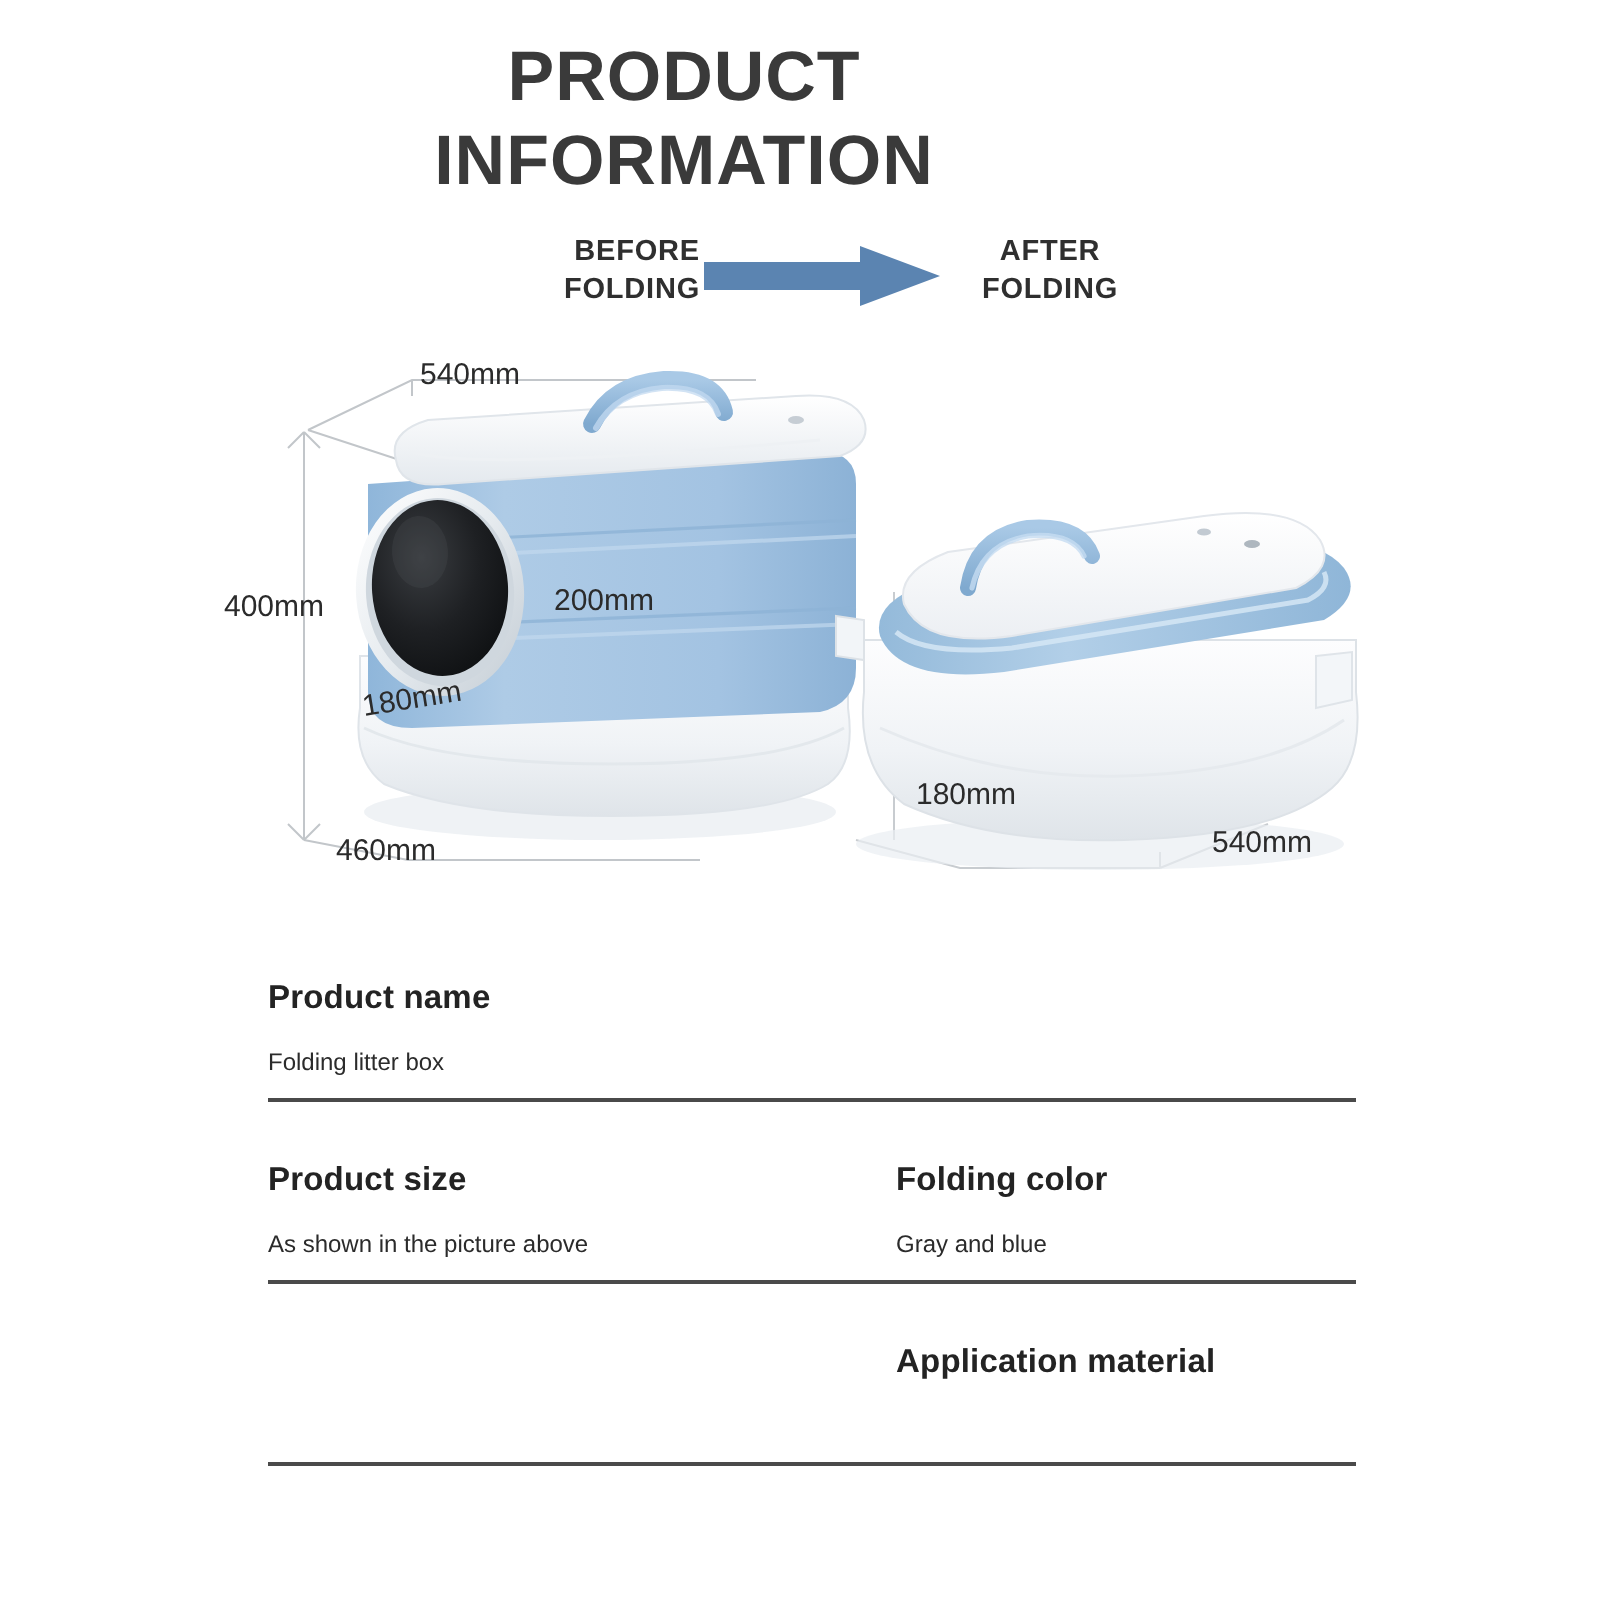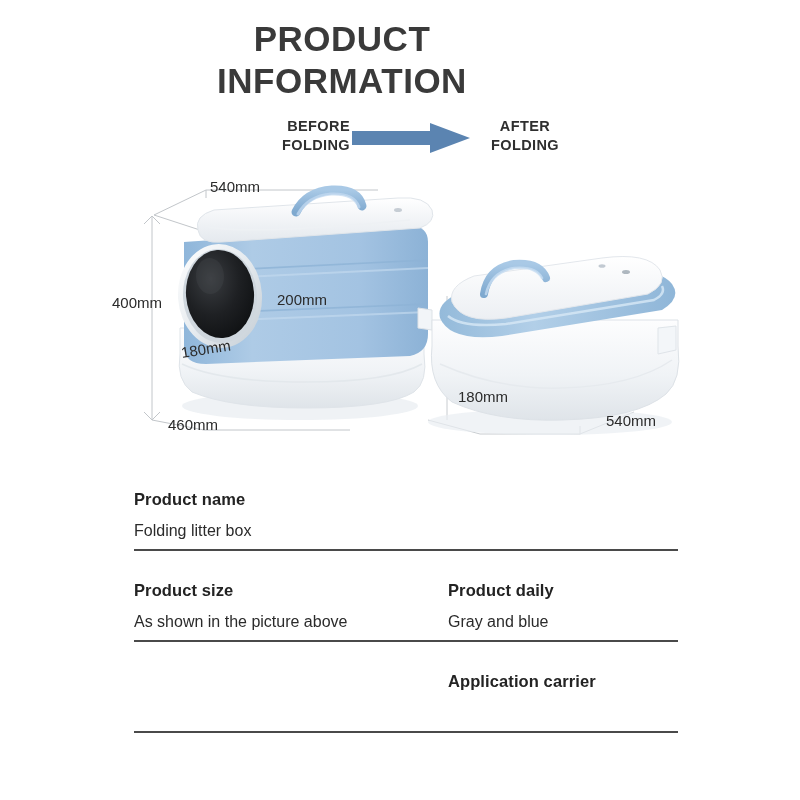--- a/index.html
+++ b/index.html
@@ -91,21 +91,21 @@
   .spec-key {
     font-weight: bold;
     font-size: 16.5px;
     color: #232323;
     letter-spacing: 0.1px;
     line-height: 20px;
     white-space: nowrap;
   }
   .spec-val {
     margin-top: 12px;
-    font-size: 16px;
+    font-size: 12px;
     color: #2b2b2b;
     line-height: 20px;
     white-space: nowrap;
   }
   .spec-divider {
     position: absolute;
     left: 0;
     bottom: 18px;
     width: 544px;
     height: 2px;
@@ -283,26 +283,26 @@
     </div>
     <div class="spec-divider"></div>
   </div>
 
   <div class="spec-row">
     <div class="spec-cell col-left">
       <div class="spec-key">Product size</div>
       <div class="spec-val">As shown in the picture above</div>
     </div>
     <div class="spec-cell col-right">
-      <div class="spec-key">Product daily</div>
+      <div class="spec-key">Folding color</div>
       <div class="spec-val">Gray and blue</div>
     </div>
     <div class="spec-divider"></div>
   </div>
 
   <div class="spec-row">
     <div class="spec-cell col-right">
-      <div class="spec-key">Application carrier</div>
+      <div class="spec-key">Application material</div>
     </div>
     <div class="spec-divider"></div>
   </div>
 
 </div>
 
 </body></html>

